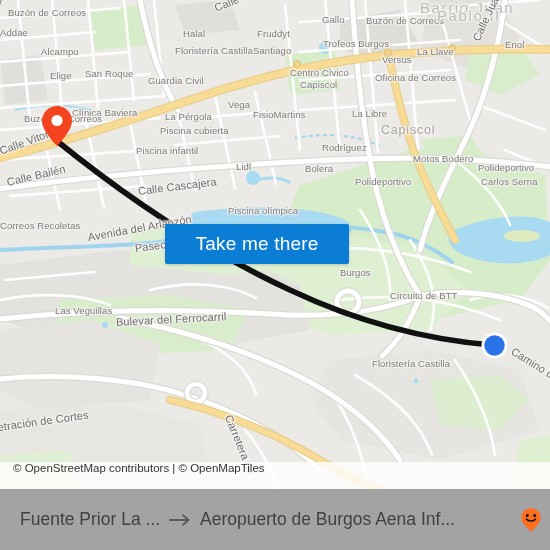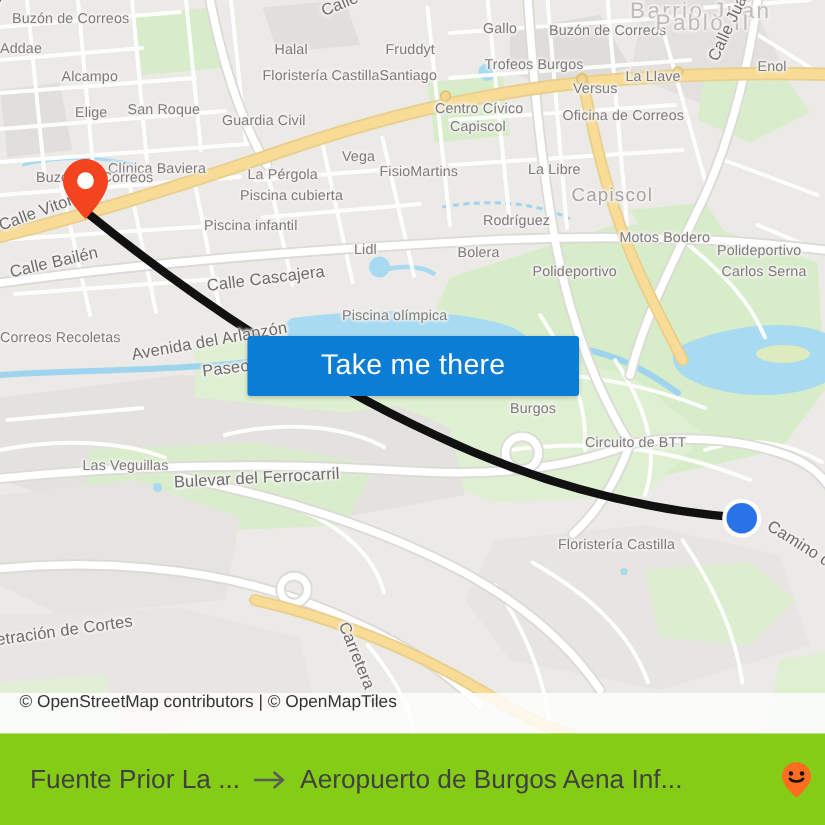--- a/index.html
+++ b/index.html
@@ -87,21 +87,21 @@
     top: 332px;
     width: 27px;
     height: 27px;
   }
 
   
   #take-me-there {
     position: absolute;
     left: 165px;
     top: 224px;
-    width: 221px;
+    width: 184px;
     height: 40px;
     background: #0b7dd4;
     border: none;
     border-radius: 2px;
     color: #ffffff;
     font-family: "Liberation Sans", sans-serif;
     font-size: 19px;
     letter-spacing: 0.2px;
     cursor: pointer;
     padding: 0;
@@ -127,21 +127,21 @@
     white-space: nowrap;
   }
 
   
   #bottom-bar {
     position: absolute;
     left: 0;
     top: 489px;
     width: 550px;
     height: 61px;
-    background: #84cc16;
+    background: #a3a3a3;
     display: flex;
     align-items: center;
     justify-content: flex-start;
     box-sizing: border-box;
     padding: 0 8px 0 20px;
   }
   .journey {
     display: flex;
     align-items: center;
     gap: 9px;

